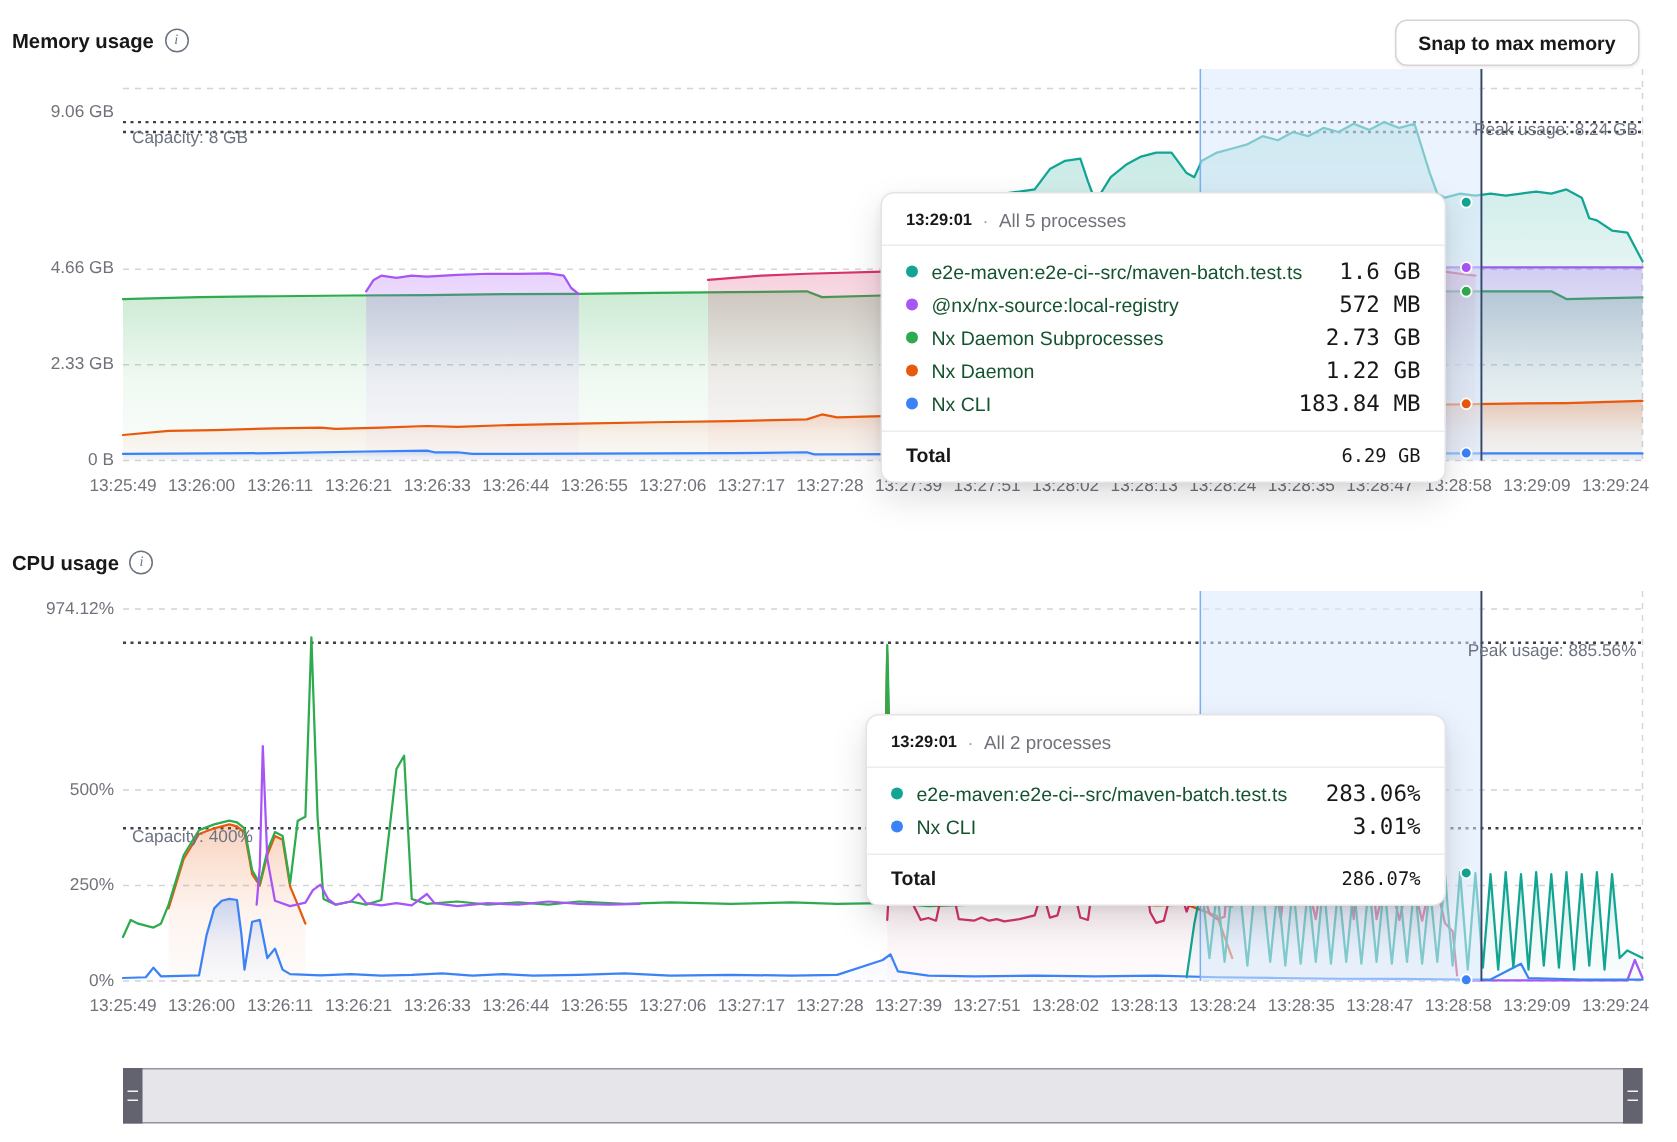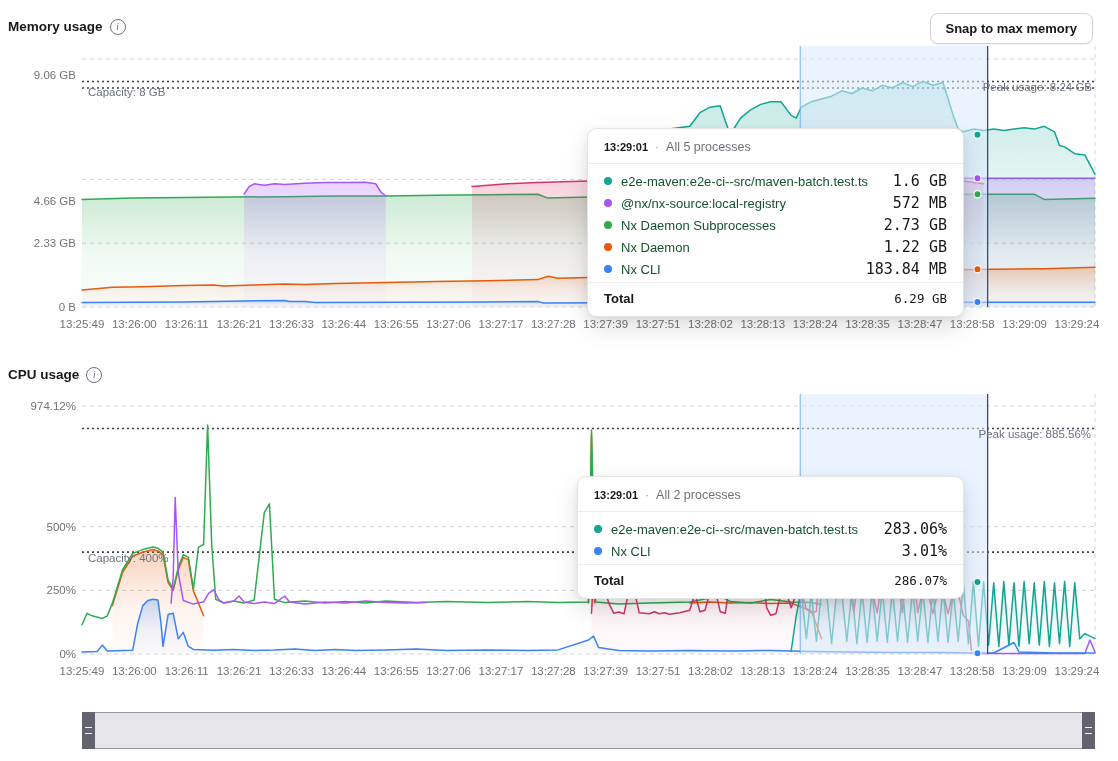--- a/index.html
+++ b/index.html
@@ -1,18 +1,18 @@
 <!DOCTYPE html>
 <html><head>
 <meta charset="utf-8">
 <style>
   html,body{margin:0;padding:0;background:#fff}
   #app{position:relative;width:1118px;height:761px;background:#fff;overflow:hidden;
        font-family:"Liberation Sans",sans-serif;-webkit-font-smoothing:antialiased}
-  .section-title{position:absolute;display:flex;gap:7px;
+  .section-title{position:absolute;display:flex;align-items:center;gap:7px;
        font-size:13.5px;font-weight:700;color:#18181b}
   .info-icon{width:14px;height:14px;border:1.2px solid #6b7280;border-radius:50%;color:#6b7280;
        font-size:9.5px;display:flex;align-items:center;justify-content:center;font-weight:400;
        font-family:"Liberation Serif",serif;font-style:italic}
   .snap-btn{position:absolute;height:31px;padding:0 15px;background:#fff;border:1px solid #d4d4d8;
        border-radius:8px;font-family:"Liberation Sans",sans-serif;font-weight:700;font-size:13px;
        color:#18181b;box-shadow:0 1px 2px rgba(0,0,0,.07);cursor:pointer}
   .axis-label{position:absolute;font-size:11.5px;color:#71717a;white-space:nowrap;line-height:14px}
   .y-label{width:76px;text-align:right}
   .x-label{transform:translateX(-50%)}
@@ -23,21 +23,21 @@
   .tt-head{display:flex;align-items:center;gap:7px;padding:11px 16px 9px}
   .tt-time{font-weight:700;font-size:11px;color:#18181b}
   .tt-sep{color:#a1a1aa;font-size:12px}
   .tt-sub{color:#71717a;font-size:12.5px}
   .tt-div{height:1px;background:#ececef}
   .tt-rows{padding:6px 16px 2px}
   .tt-row{display:flex;align-items:center;height:22px;gap:9px}
   .tt-dot{width:8px;height:8px;border-radius:50%;flex:none}
   .tt-name{font-size:13px;color:#14532d;flex:1;white-space:nowrap;overflow:hidden}
   .tt-val{font-family:"DejaVu Sans Mono",monospace;font-size:15px;color:#18181b;white-space:nowrap}
-  .tt-total{display:flex;align-items:flex-start;justify-content:space-between;
+  .tt-total{display:flex;align-items:flex-start;justify-content:space-between;margin-top:5px;
        border-top:1px solid #ececef;padding:8px 16px 10px}
   .tt-total .lbl{font-weight:700;font-size:13px;color:#18181b}
   .tt-total .val{font-family:"DejaVu Sans Mono",monospace;font-weight:400;font-size:12.5px;color:#18181b}
   .brush{position:absolute;left:82px;top:712px;width:1013px;height:37px;background:#e5e5ea;
        border:1px solid #96969e;box-sizing:border-box}
   .brush-handle{position:absolute;top:-1px;bottom:-1px;width:13px;background:#636370;
        display:flex;align-items:center;justify-content:center;cursor:ew-resize}
   .brush-handle.left{left:-1px}
   .brush-handle.right{right:-1px}
   .grip{width:7px;height:5px;border-top:1.6px solid #f4f4f5;border-bottom:1.6px solid #f4f4f5}
@@ -61,21 +61,21 @@
   <div class="brush">
     <div class="brush-handle left">
       <span class="grip"></span>
     </div>
     <div class="brush-handle right">
       <span class="grip"></span>
     </div>
   </div>
 
 <div class="axis-label y-label" style="left: 0px; top: 68px;">9.06 GB</div>
-    <div class="axis-label y-label" style="left: 0px; top: 172.442px; margin-top: 22px;">4.66 GB</div>
+    <div class="axis-label y-label" style="left: 0px; top: 172.442px;">4.66 GB</div>
     <div class="axis-label y-label" style="left: 0px; top: 236.221px;">2.33 GB</div>
     <div class="axis-label y-label" style="left: 0px; top: 300px;">0 B</div>
     <svg width="1118" height="264" viewBox="0 46 1118 264" class="chart-svg" style="top: 46px;">
       <defs>
         <linearGradient id="memory-grad-0" gradientUnits="userSpaceOnUse" x1="0" y1="189.29580573951435" x2="0" y2="307">
           <stop offset="0%" stop-color="#2eab4f" stop-opacity="0.26"></stop>
           <stop offset="55%" stop-color="#2eab4f" stop-opacity="0.07"></stop>
           <stop offset="100%" stop-color="#2eab4f" stop-opacity="0.02"></stop>
         </linearGradient>
         <linearGradient id="memory-grad-1" gradientUnits="userSpaceOnUse" x1="0" y1="182.1788079470199" x2="0" y2="307">

